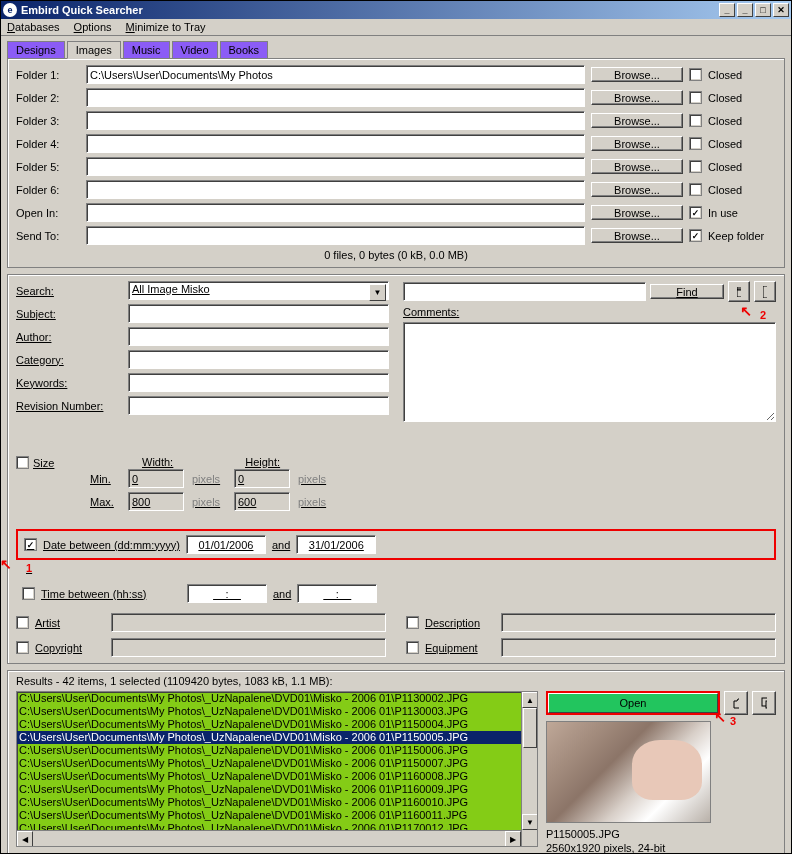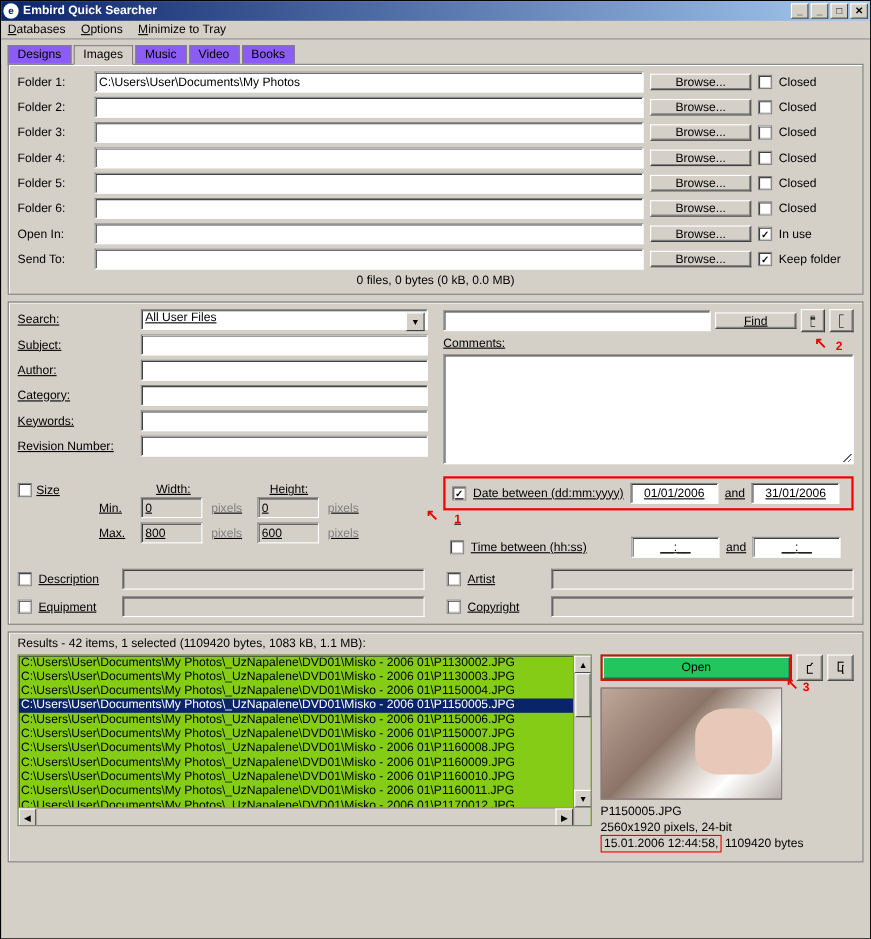--- a/index.html
+++ b/index.html
@@ -168,21 +168,21 @@
       </div>
     </div>
   <div class="status-files">0 files, 0 bytes (0 kB, 0.0 MB)</div>
 </div>
 
 <div class="tab-panel search-section">
   <div class="grid2">
     <div class="col">
       <div class="field-row">
         <span class="field-lbl">Search:</span>
-        <div class="input select field-input"><span>All User Files</span></div>
+        <div class="input select field-input"><span>All Image Misko</span></div>
       </div>
       <div class="field-row">
           <span class="field-lbl">Subject:</span>
           <input class="input field-input" value="" style="">
         </div>
       <div class="field-row">
           <span class="field-lbl">Author:</span>
           <input class="input field-input" value="" style="">
         </div>
       <div class="field-row">
@@ -218,21 +218,21 @@
       </div>
       <span class="arrow2">↖</span>
       <span class="lbl2">2</span>
       <div class="field-row">
           <span>Comments:</span>
         </div>
       <textarea class="input comments-box" style="width: 100%;"></textarea>
     </div>
   </div>
 
-  <div style="display:flex; gap:14px; margin-top:8px;">
+  <div style="display:flex; gap:14px; margin-top:26px;flex-direction:column;">
     <div style="flex:1;">
       <div class="size-group">
         <div style="display:flex; align-items:center; gap:4px; width:60px;">
           <span class="chk"></span>
           <span>Size</span>
         </div>
         <div style="width:44px;"></div>
         <div class="size-col">
           <span class="size-hdr">Width:</span>
         </div>
@@ -275,38 +275,38 @@
         <span>and</span>
         <input class="input date-input" value="__:__" style="">
       </div>
     </div>
   </div>
 
   <div class="bottom-row">
     <div style="flex:1;">
       <div class="half" style="margin-bottom:6px;">
         <span class="chk"></span>
+        <span style="width:70px;">Artist</span>
+        <input class="input ro" style="">
+      </div>
+      <div class="half">
+        <span class="chk"></span>
+        <span style="width:70px;">Copyright</span>
+        <input class="input ro" style="">
+      </div>
+    </div>
+    <div style="flex:1;">
+      <div class="half" style="margin-bottom:6px;">
+        <span class="chk"></span>
         <span style="width:70px;">Description</span>
         <input class="input ro" style="">
       </div>
       <div class="half">
         <span class="chk"></span>
         <span style="width:70px;">Equipment</span>
-        <input class="input ro" style="">
-      </div>
-    </div>
-    <div style="flex:1;">
-      <div class="half" style="margin-bottom:6px;">
-        <span class="chk"></span>
-        <span style="width:70px;">Artist</span>
-        <input class="input ro" style="">
-      </div>
-      <div class="half">
-        <span class="chk"></span>
-        <span style="width:70px;">Copyright</span>
         <input class="input ro" style="">
       </div>
     </div>
   </div>
 </div>
 
 <div class="tab-panel" style="padding:0;">
   <div class="results-title">Results - 42 items, 1 selected (1109420 bytes, 1083 kB, 1.1 MB):</div>
   <div class="results-area">
     <div class="listbox">

